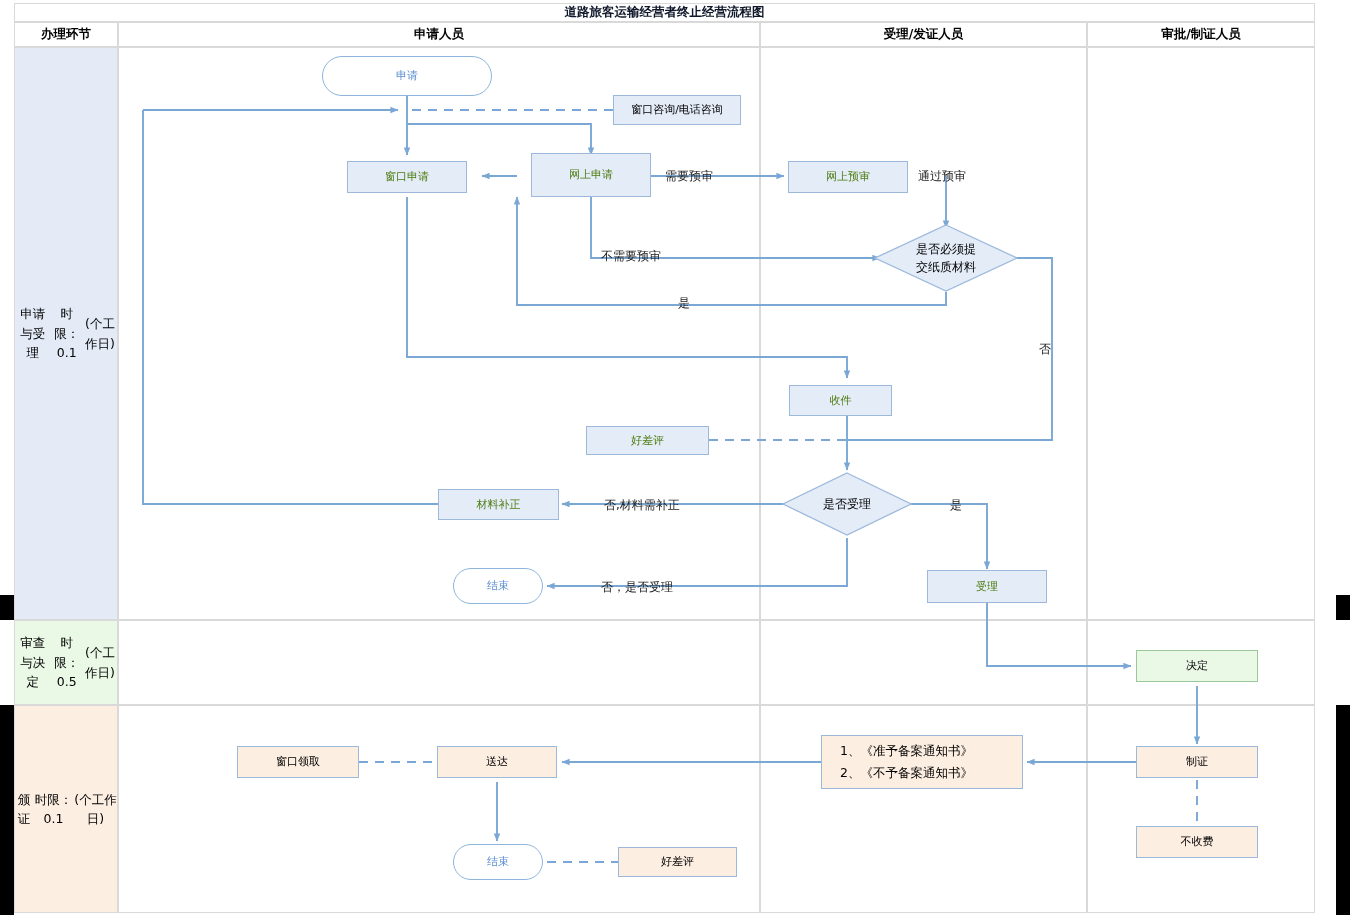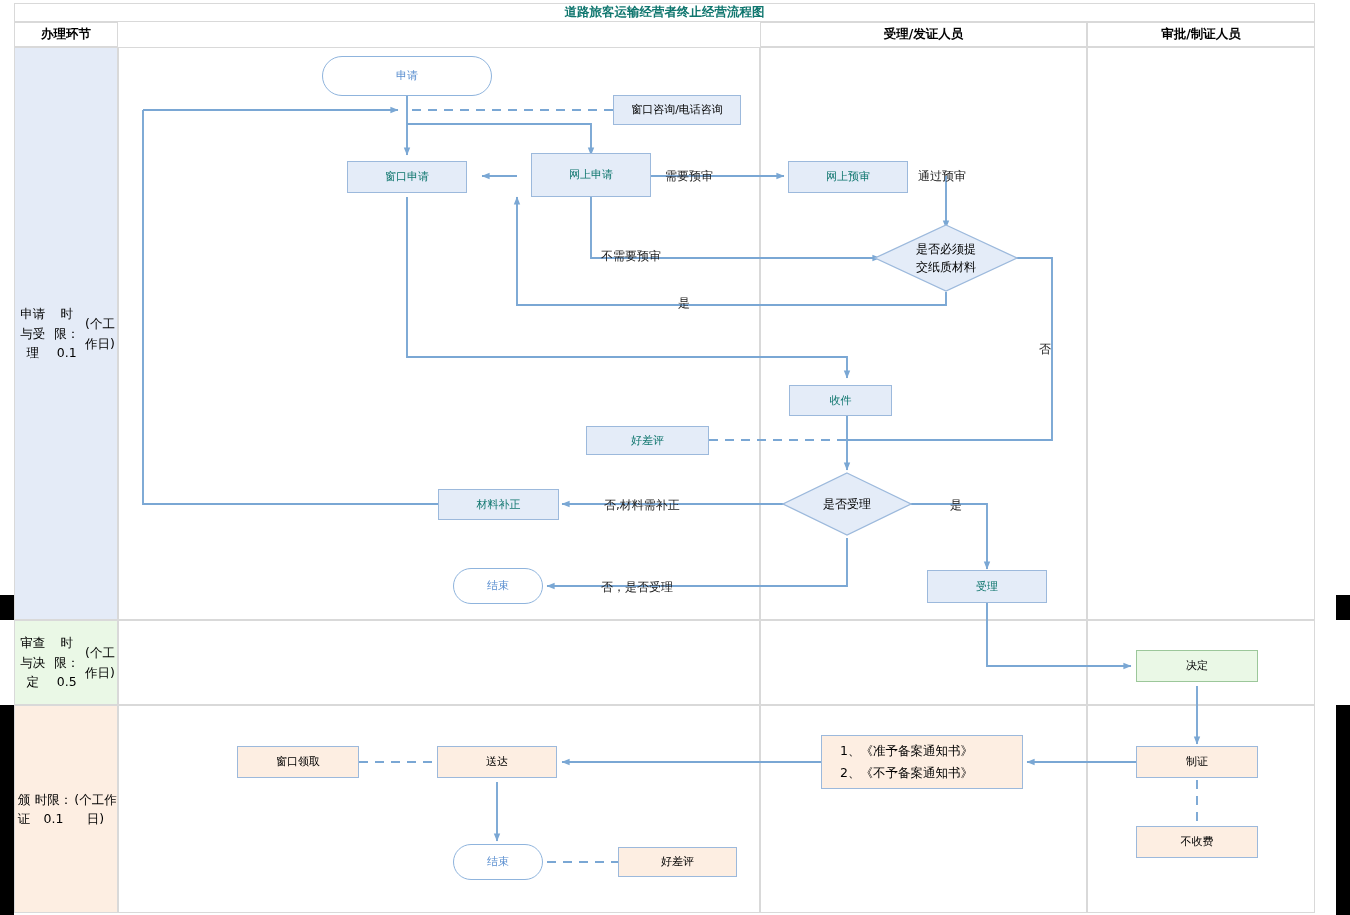--- a/index.html
+++ b/index.html
@@ -2,21 +2,21 @@
 <html><head>
 <meta charset="utf-8">
 <style>
   html,body{margin:0;padding:0;background:#ffffff;}
   body{font-family:"DejaVu Sans","Liberation Sans",sans-serif;}
   #page{position:relative;width:1350px;height:915px;background:#fff;overflow:hidden;}
 
   
   .frame{position:absolute;box-sizing:border-box;border:1px solid #d9d9d9;}
   .title-bar{left:14px;top:3px;width:1301px;height:19px;display:flex;align-items:center;justify-content:center;
-             font-size:12.5px;font-weight:bold;color:#0f766e;background:#fff;}
+             font-size:12.5px;font-weight:bold;color:#0f172a;background:#fff;}
   .hdr{position:absolute;box-sizing:border-box;border:1px solid #d9d9d9;background:#fff;height:25px;top:22px;
        display:flex;align-items:center;justify-content:center;font-size:12.5px;font-weight:bold;color:#000;}
   .hdr.c0{left:14px;width:104px;}
   .hdr.c1{left:118px;width:642px;}
   .hdr.c2{left:760px;width:327px;}
   .hdr.c3{left:1087px;width:228px;}
 
   
   .lane-label{position:absolute;box-sizing:border-box;border:1px solid #d9d9d9;left:14px;width:104px;
               display:flex;flex-direction:row;align-items:center;justify-content:center;
@@ -37,21 +37,21 @@
 
   
   .notch{position:absolute;left:0;background:#000;width:14px;}
 
   
   #wires{position:absolute;left:0;top:0;width:1350px;height:915px;pointer-events:none;}
 
   
   .node{position:absolute;box-sizing:border-box;display:flex;align-items:center;justify-content:center;
         font-size:11px;line-height:1.45;text-align:center;z-index:3;}
-  .proc{background:#e4ecf8;border:1px solid #9cb9dc;color:#0f766e;}
+  .proc{background:#e4ecf8;border:1px solid #9cb9dc;color:#4d7c0f;}
   .term{background:#ffffff;border:1px solid #8fb4dd;border-radius:22px;color:#5b8fd0;}
   .peach{background:#fdeee2;border:1px solid #9cb9dc;color:#000;}
   .green{background:#eaf8e6;border:1px solid #9cc79a;color:#000;}
   .note{background:#e4ecf8;border:1px solid #9cb9dc;color:#000;}
   .diamond-wrap{position:absolute;z-index:3;}
   .diamond-wrap svg{position:absolute;left:0;top:0;}
   .diamond-txt{position:absolute;left:0;top:0;width:100%;height:100%;display:flex;flex-direction:column;
                align-items:center;justify-content:center;font-size:12px;line-height:1.5;color:#000;text-align:center;}
 
   
@@ -65,20 +65,21 @@
 <div id="page">
 
   <div class="notch" style="top:595px;height:25px;"></div>
   <div class="notch" style="top:705px;height:210px;"></div>
   <div class="notch" style="left:1336px;top:595px;width:14px;height:25px;"></div>
   <div class="notch" style="left:1336px;top:705px;width:14px;height:210px;"></div>
 
   <div class="frame title-bar">道路旅客运输经营者终止经营流程图</div>
 
   <div class="hdr c0">办理环节</div>
+  <div class="hdr c1">申请人员</div>
   <div class="hdr c2">受理/发证人员</div>
   <div class="hdr c3">审批/制证人员</div>
 
   <div class="lane-body lane1-b"></div>
   <div class="lane-body lane1-c"></div>
   <div class="lane-body lane1-d"></div>
   <div class="lane-body lane2-b"></div>
   <div class="lane-body lane2-c"></div>
   <div class="lane-body lane2-d"></div>
   <div class="lane-body lane3-b"></div>

